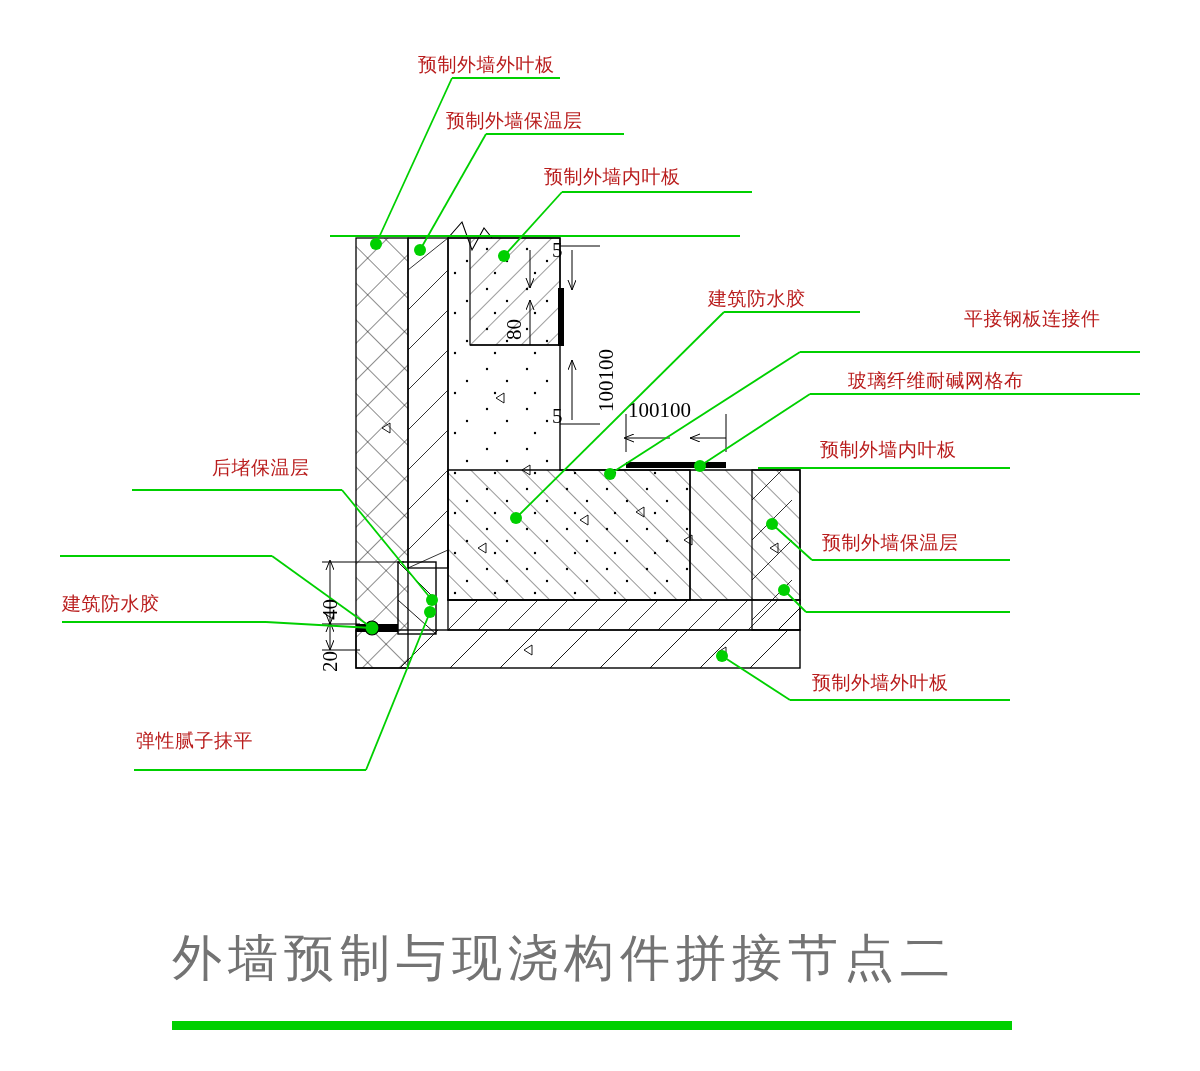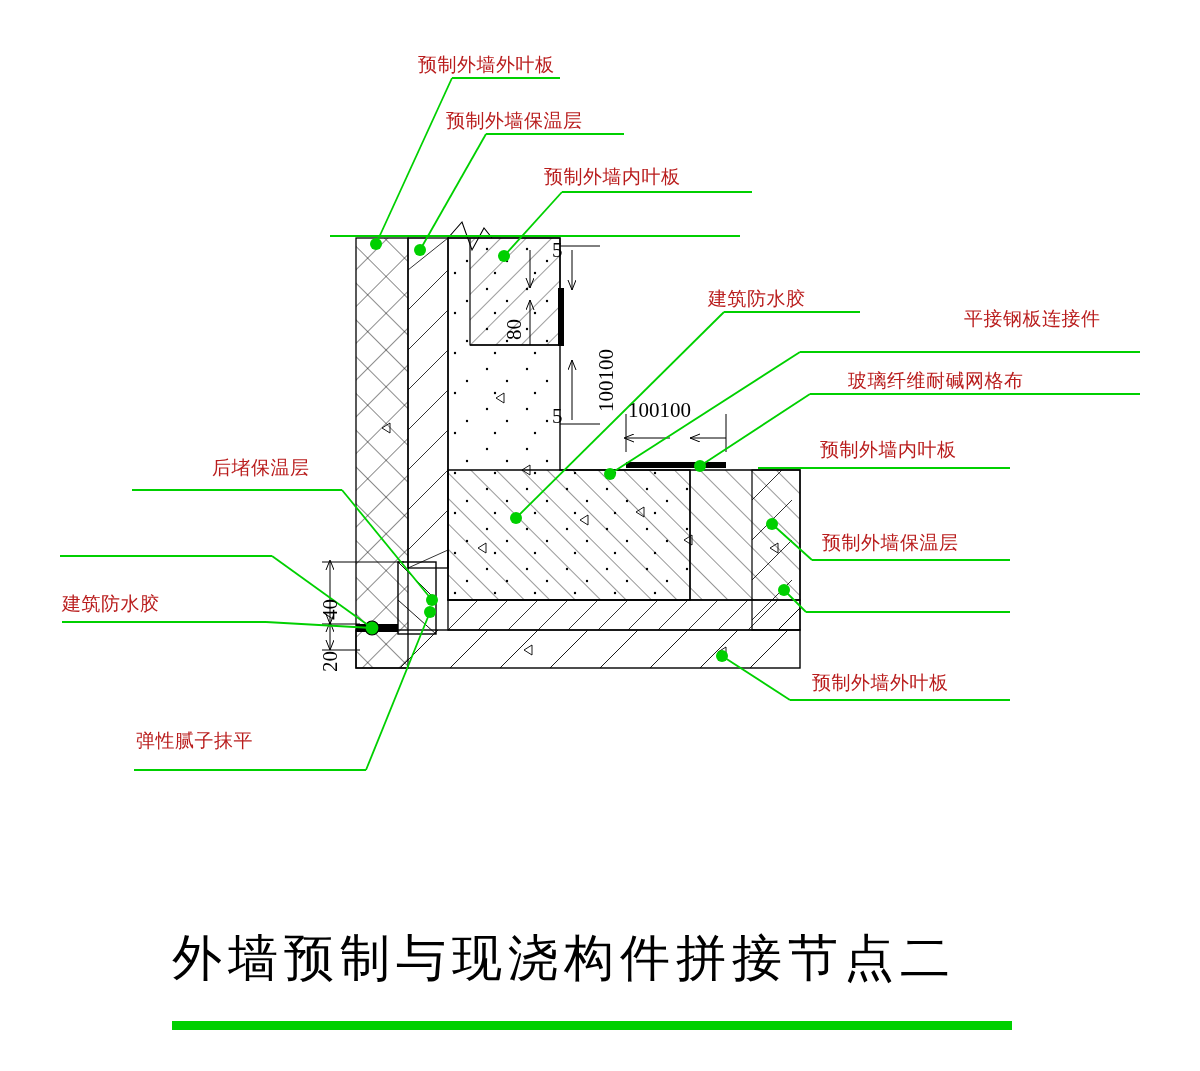--- a/index.html
+++ b/index.html
@@ -40,21 +40,21 @@
     font-family: "Liberation Serif", serif;
     font-size: 21px;
     white-space: nowrap;
   }
   .dim.vert {
     transform-origin: left top;
     transform: rotate(-90deg);
   }
   .title {
     position: absolute;
-    color: #000000;
+    color: #737373;
     font-family: "Liberation Serif", serif;
     font-size: 50px;
     letter-spacing: 6px;
     white-space: nowrap;
   }
   .big-text {
     position: absolute;
     color: #000000;
     font-family: "Liberation Serif", serif;
     font-size: 25px;

